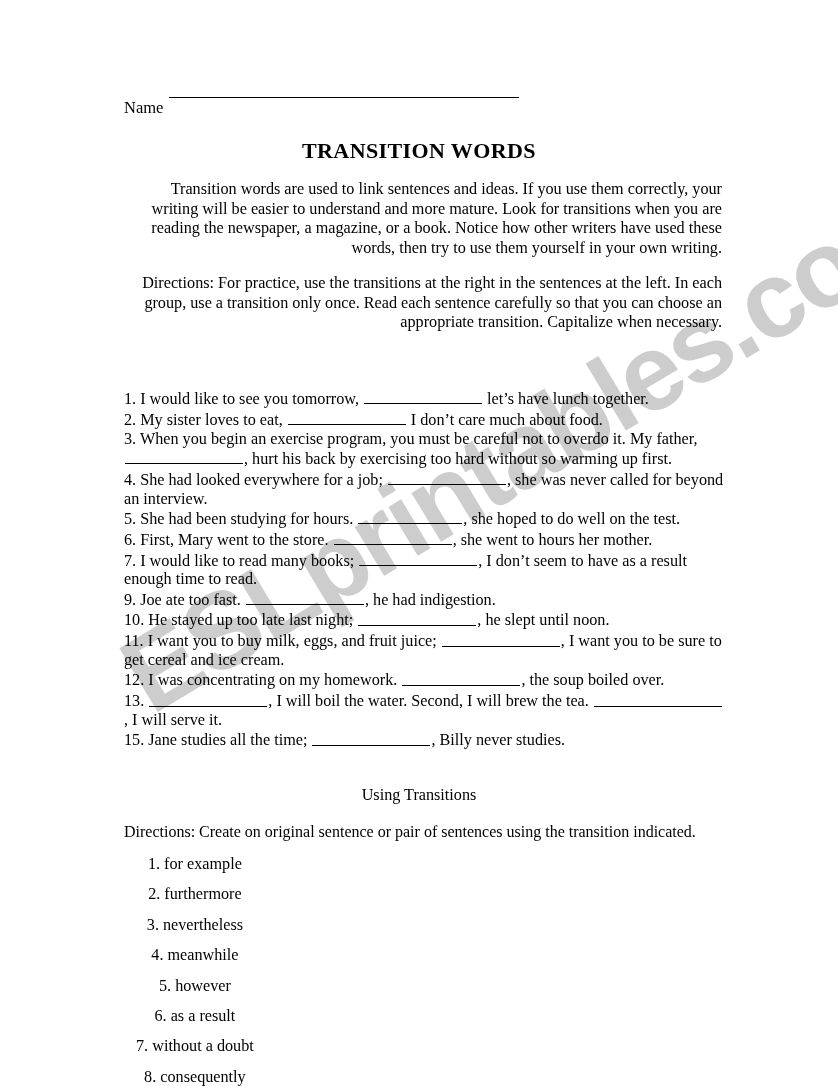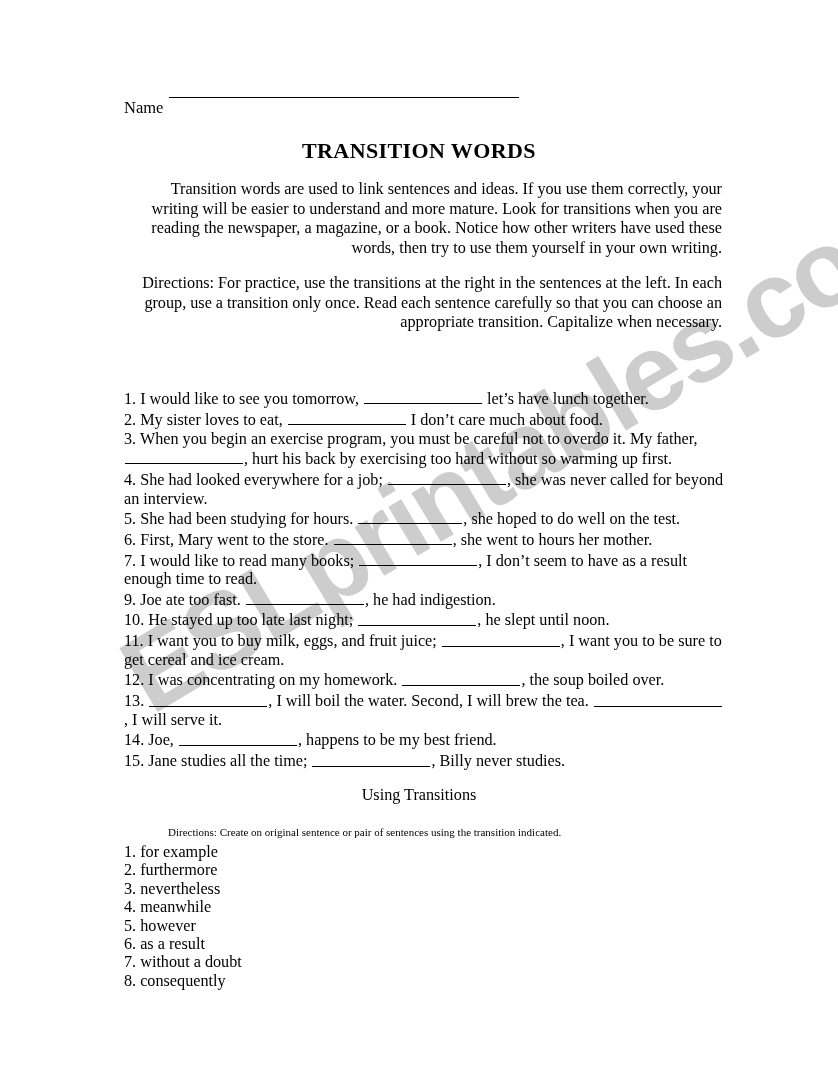--- a/index.html
+++ b/index.html
@@ -125,33 +125,32 @@
     top: 786px;
     text-align: center;
     font-size: 16.2px;
   }
 
   #create-directions {
     position: absolute;
     left: 124px;
     top: 823px;
     width: 620px;
-    font-size: 11px;
+    font-size: 16px;
     line-height: 18.4px;
-    margin-left: 44px;
   }
 
   .word-list {
     position: absolute;
     left: 124px;
     top: 843px;
     font-size: 16.2px;
     line-height: 18.4px;
   }
-  .word-item { margin: 0; padding: 0; }
+  .word-item { margin: 12px; padding: 0; text-align: center; }
 </style>
 </head>
 <body>
 
 <div id="page">
 
   <div id="watermark">
     <div class="wm-text">ESLprintables.com</div>
   </div>
 
@@ -187,21 +186,20 @@
       <p class="sentence-item"><span>9.</span> <span>Joe ate too fast.</span> <span class="blank b-md"></span><span>, he had indigestion.</span></p>
 
       <p class="sentence-item"><span>10.</span> <span>He stayed up too late last night;</span> <span class="blank b-md"></span><span>, he slept until noon.</span></p>
 
       <p class="sentence-item"><span>11.</span> <span>I want you to buy milk, eggs, and fruit juice;</span> <span class="blank b-md"></span><span>, I want you to be sure to get cereal and ice cream.</span></p>
 
       <p class="sentence-item"><span>12.</span> <span>I was concentrating on my homework.</span> <span class="blank b-md"></span><span>, the soup boiled over.</span></p>
 
       <p class="sentence-item"><span>13.</span> <span class="blank b-md"></span><span>, I will boil the water. Second, I will brew the tea.</span> <span class="blank b-lg"></span><span>, I will serve it.</span></p>
 
-      <p class="sentence-item"><span>14.</span> <span>Joe,</span> <span class="blank b-md"></span><span>, happens to be my best friend.</span></p>
 
       <p class="sentence-item"><span>15.</span> <span>Jane studies all the time;</span> <span class="blank b-md"></span><span>, Billy never studies.</span></p>
     </div>
 
     <div class="subhead">Using Transitions</div>
 
     <div id="create-directions">Directions: Create on original sentence or pair of sentences using the transition indicated.</div>
 
     <div class="word-list">
       <p class="word-item"><span>1.</span> <span>for example</span></p>

